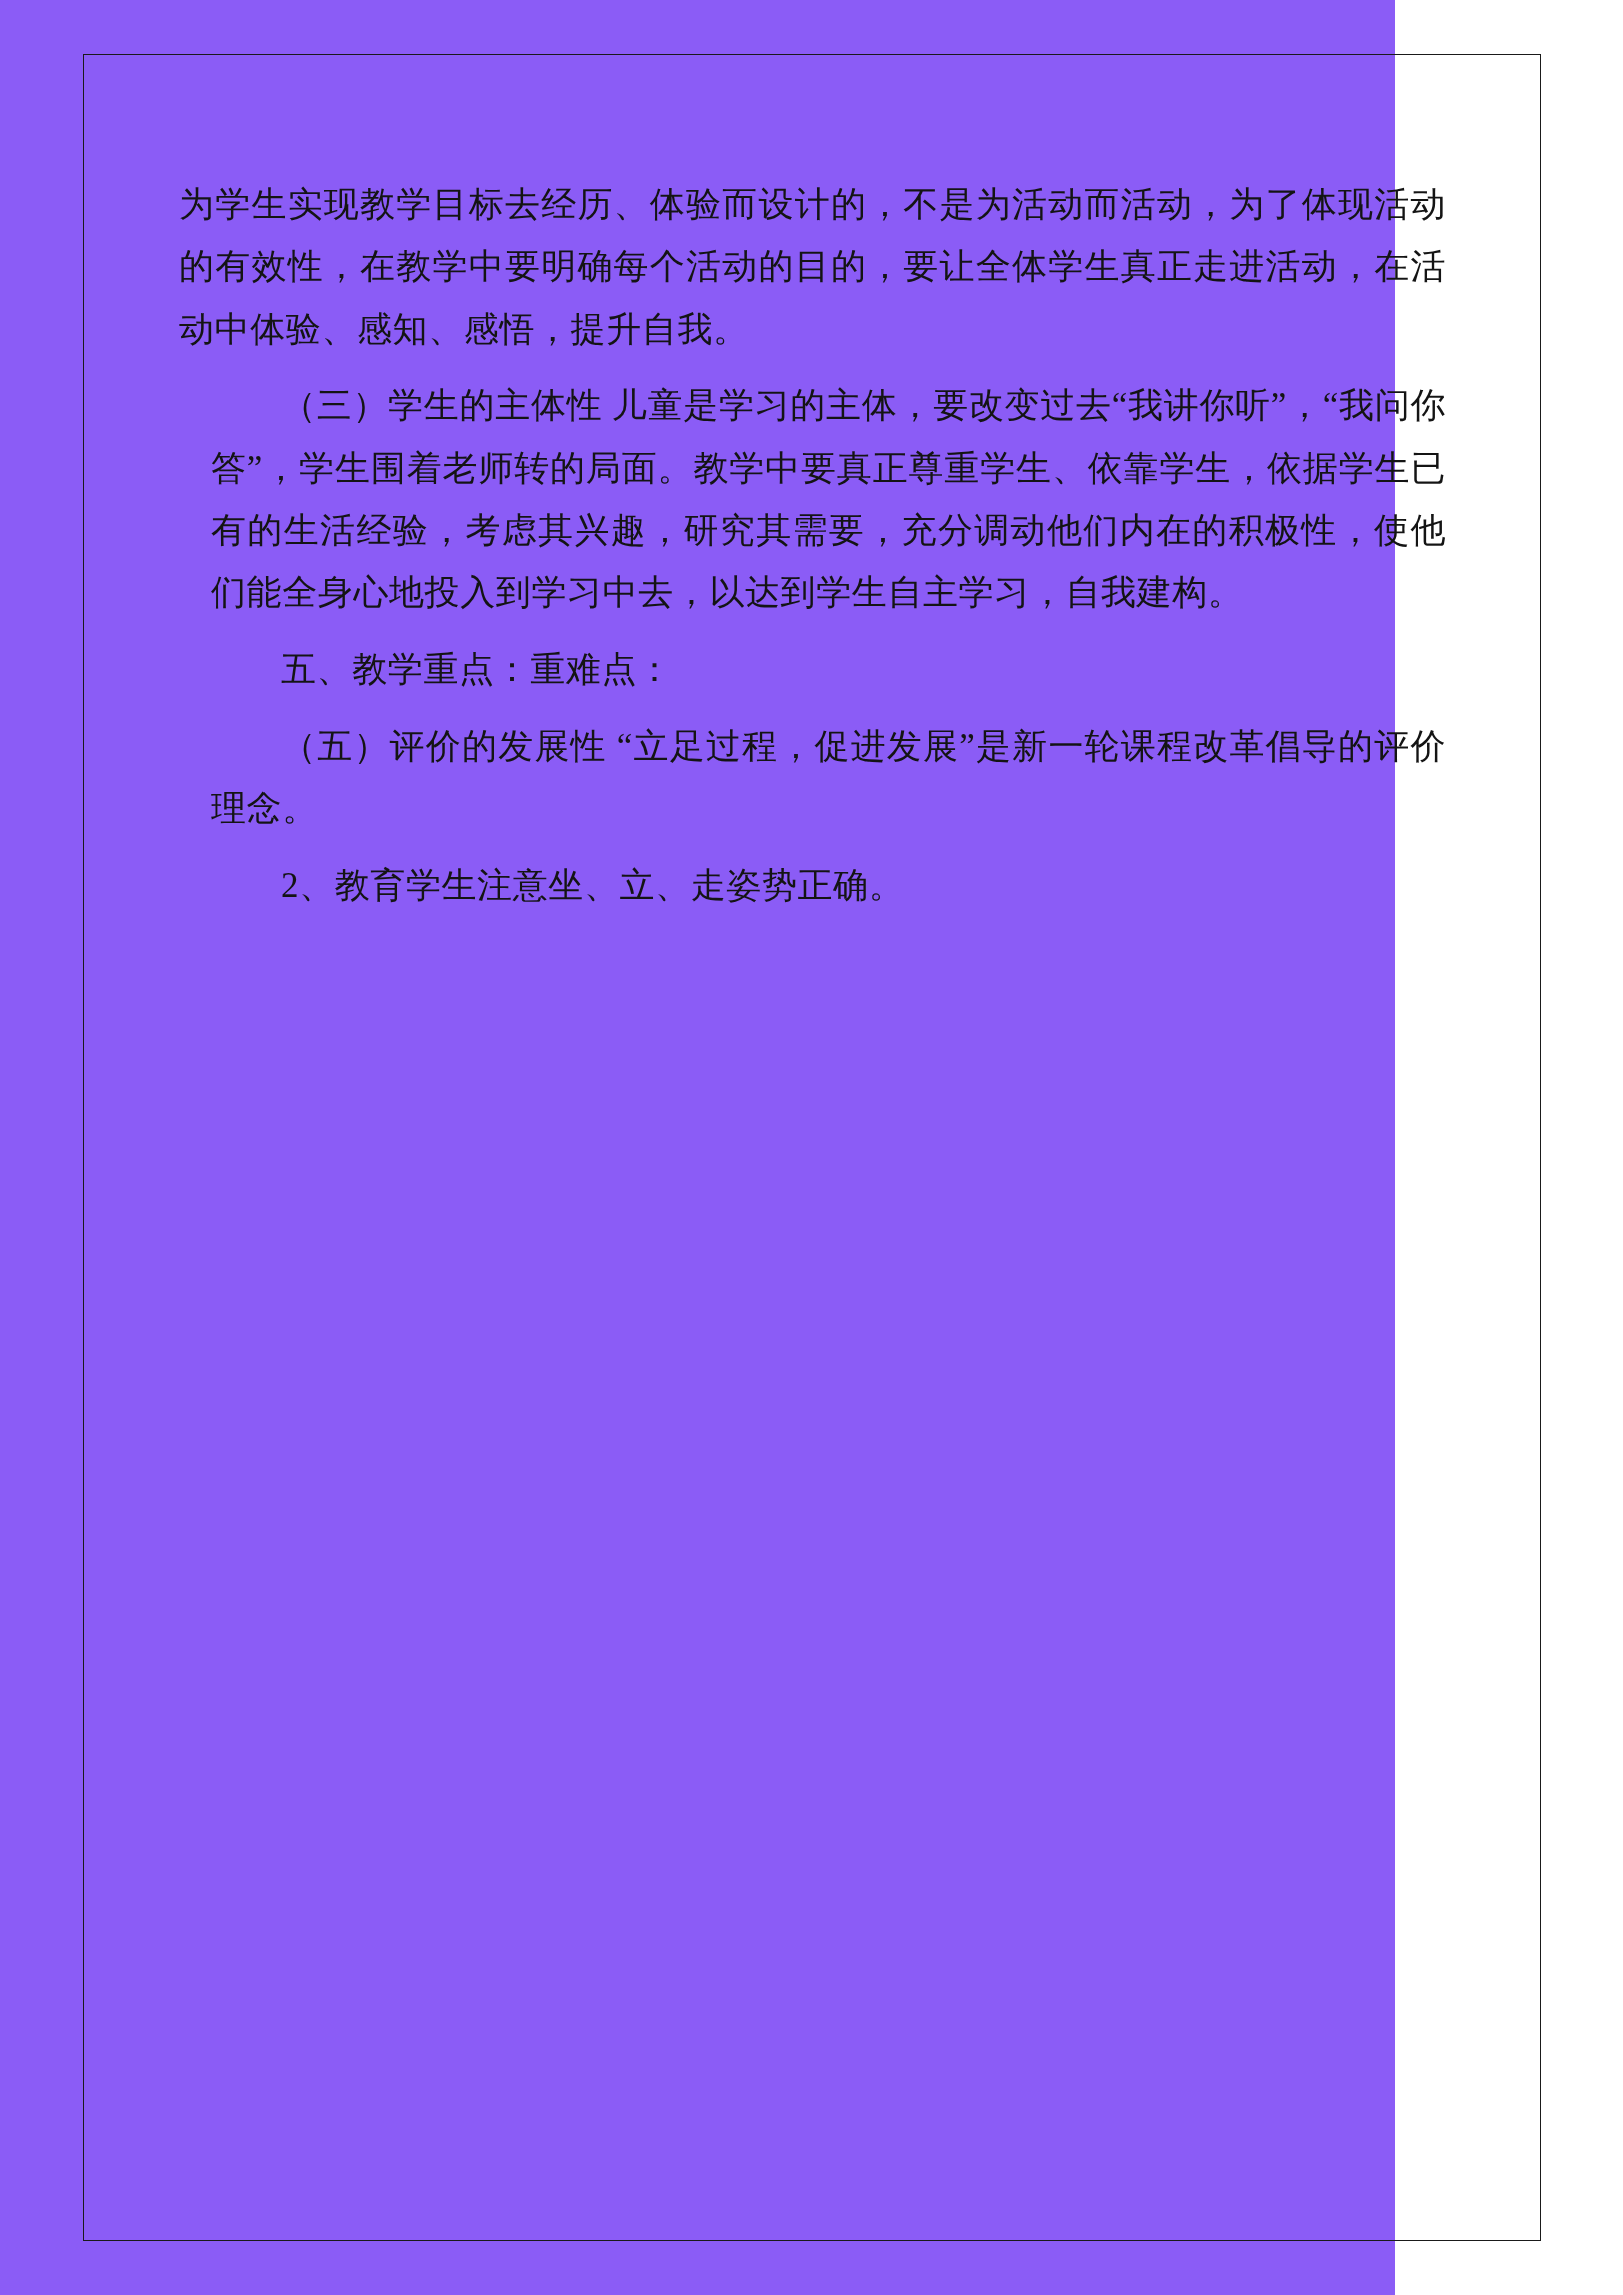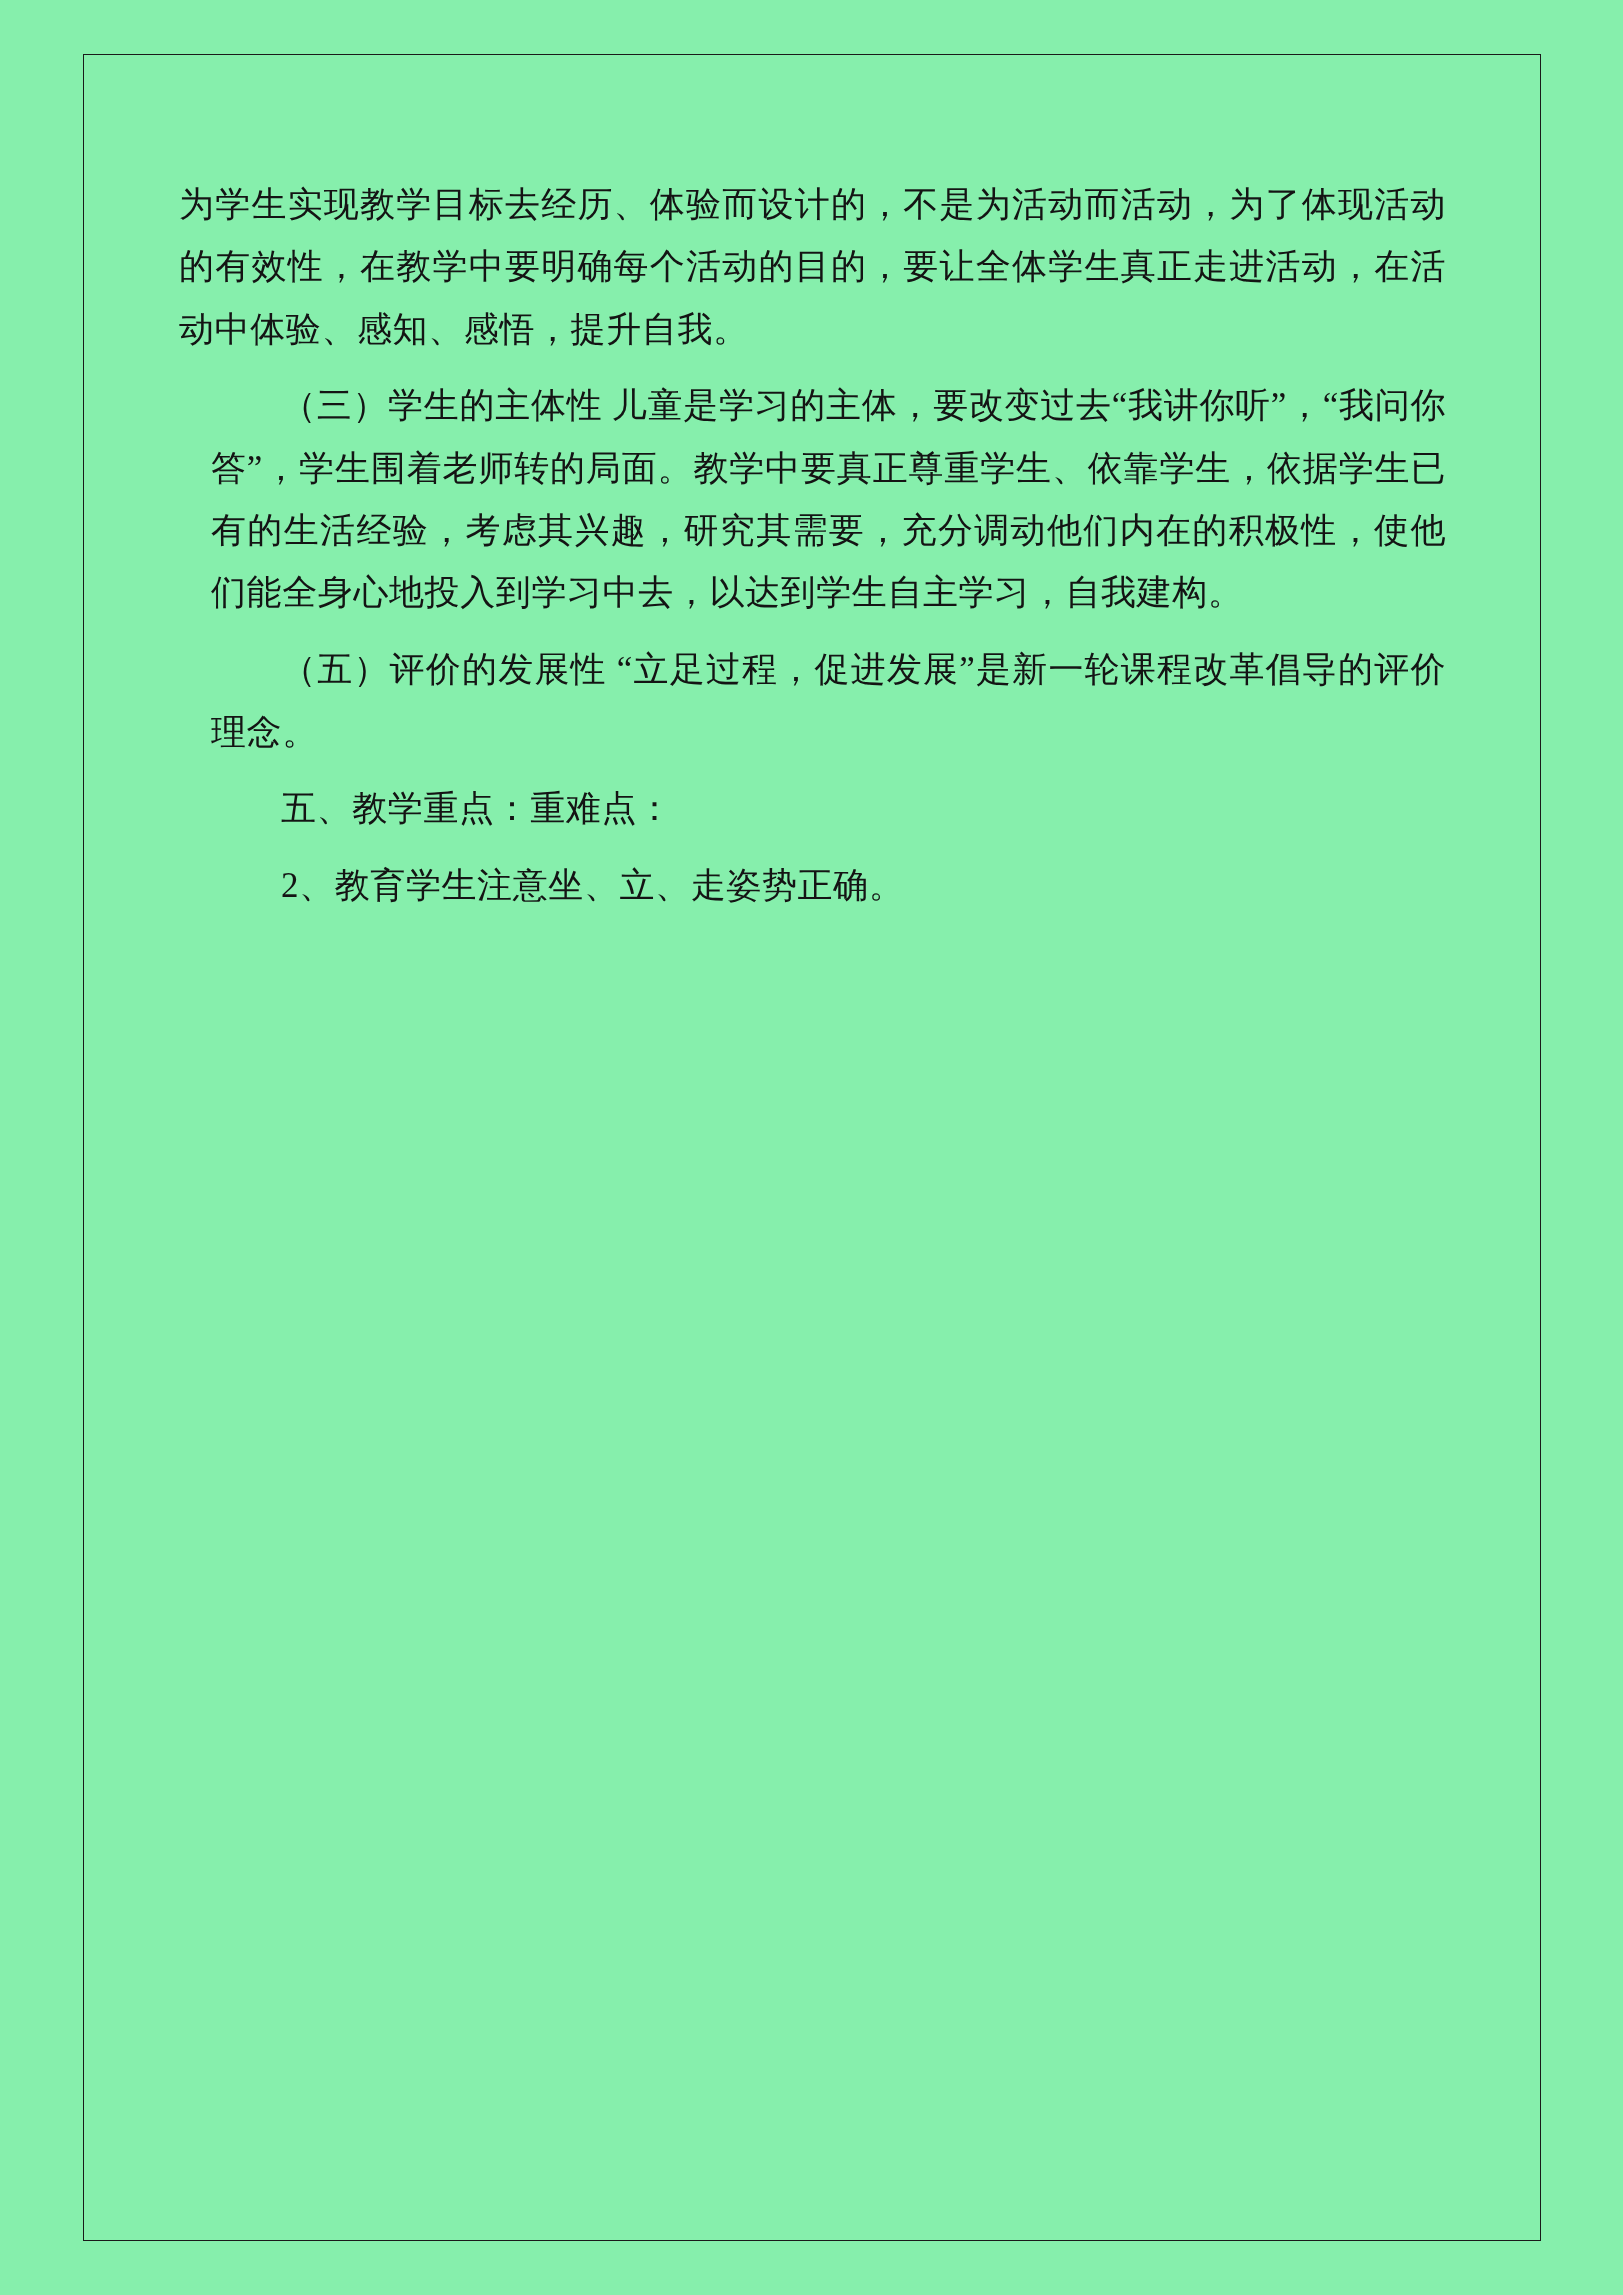--- a/index.html
+++ b/index.html
@@ -4,23 +4,23 @@
 <style>
   html, body {
     margin: 0;
     padding: 0;
     background: #ffffff;
   }
   body {
     font-family: "Liberation Serif", "DejaVu Serif", serif;
   }
   .page {
-    width: 1623px;
+    width: 1395px;
     height: 2295px;
-    background: #86efac;
+    background: #8b5cf6;
     position: relative;
     box-sizing: border-box;
   }
   .page-border {
     position: absolute;
     left: 83px;
     top: 54px;
     width: 1458px;
     height: 2187px;
     border: 1.7px solid #1a1a1a;
@@ -63,19 +63,19 @@
 </style>
 </head>
 <body>
 
 <div class="page">
   <div class="page-border"></div>
 
   <div class="content">
     <p class="para">为学生实现教学目标去经历、体验而设计的，不是为活动而活动，为了体现活动的有效性，在教学中要明确每个活动的目的，要让全体学生真正走进活动，在活动中体验、感知、感悟，提升自我。</p>
     <p class="para indent spaced">（三）学生的主体性 儿童是学习的主体，要改变过去“我讲你听”，“我问你答”，学生围着老师转的局面。教学中要真正尊重学生、依靠学生，依据学生已有的生活经验，考虑其兴趣，研究其需要，充分调动他们内在的积极性，使他们能全身心地投入到学习中去，以达到学生自主学习，自我建构。</p>
+    <p class="para indent spaced">五、教学重点：重难点：</p>
     <p class="para indent spaced">（五）评价的发展性 “立足过程，促进发展”是新一轮课程改革倡导的评价理念。</p>
-    <p class="para indent spaced">五、教学重点：重难点：</p>
     <p class="para indent spaced">2、教育学生注意坐、立、走姿势正确。</p>
   </div>
 
 </div>
 
 
 </body></html>

